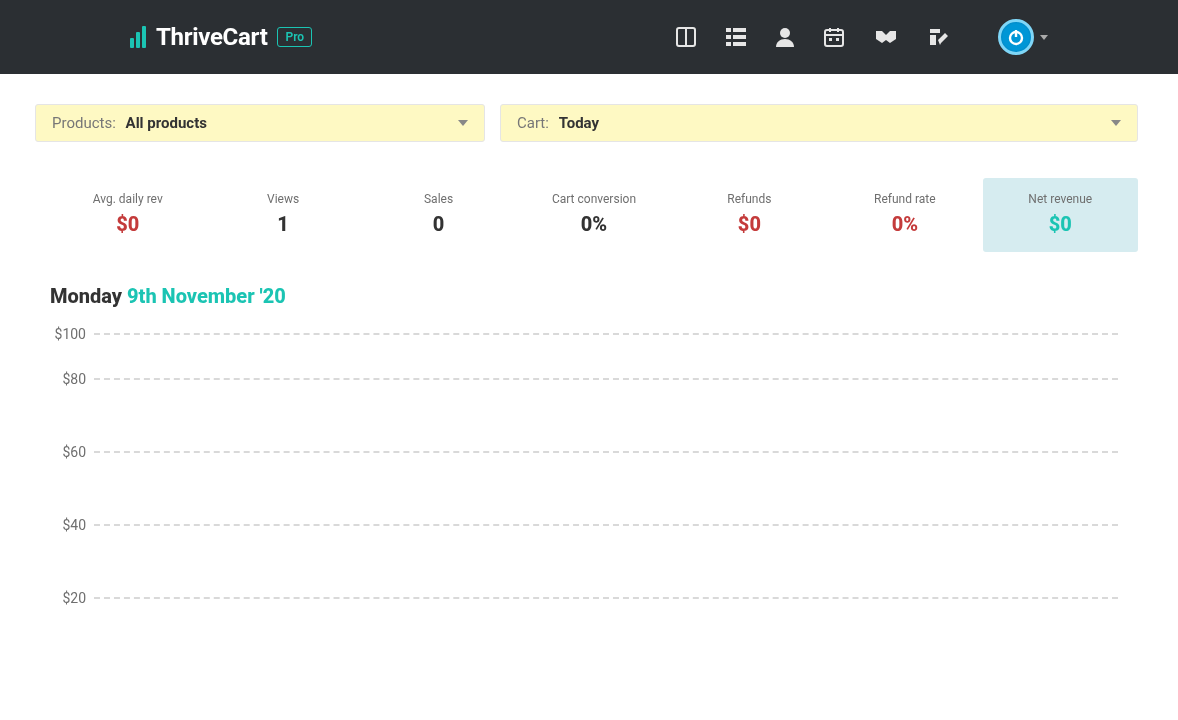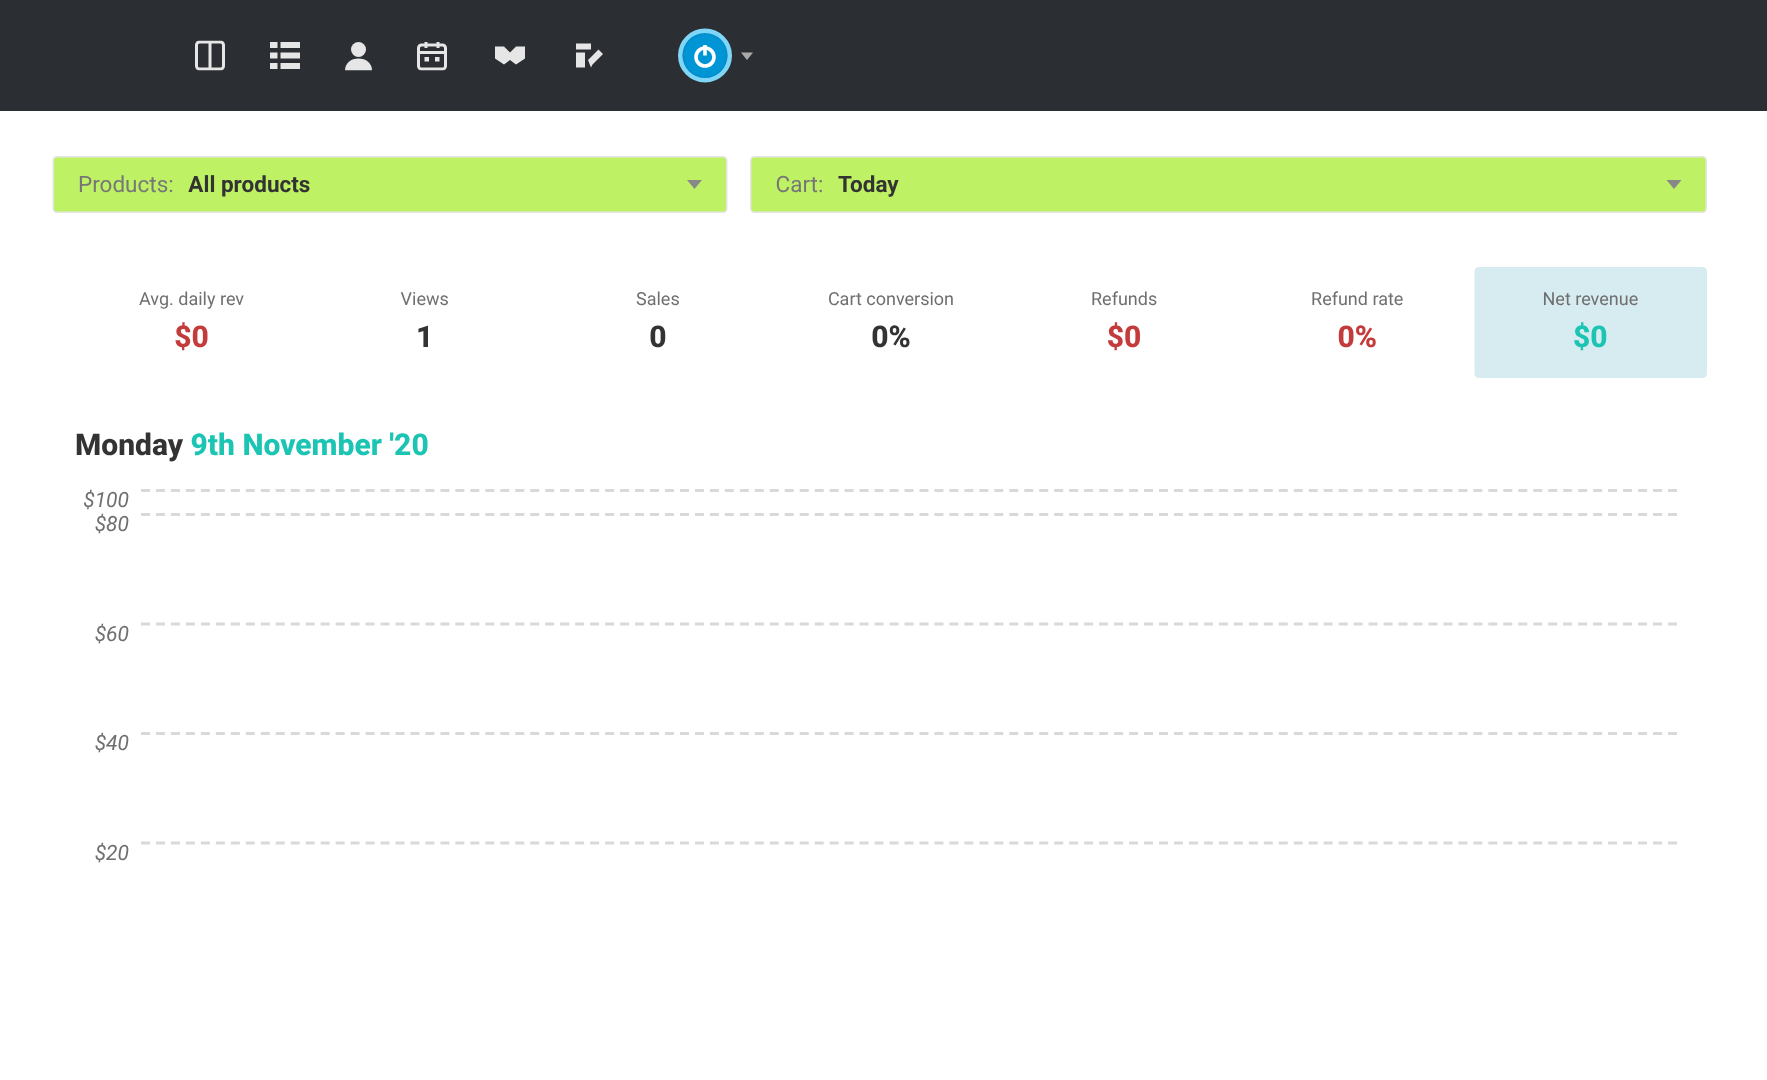--- a/index.html
+++ b/index.html
@@ -106,21 +106,21 @@
   }
   .select-box {
     border:1px solid #e5e5e5;
     border-radius:3px;
     padding: 9px 16px;
     font-size:15px;
     display:flex;
     align-items:center;
     justify-content:space-between;
     cursor:pointer;
-    background:#bef264;
+    background:#fef9c3;
   }
   .select-products { width: 450px; }
   .select-date { flex:1; margin-right:20px;}
   .sel-label { color:#777; margin-right:6px; }
   .sel-value { color:#333; font-weight:700; }
   .chev {
     width:0;height:0;border-left:5px solid transparent;border-right:5px solid transparent;border-top:6px solid #888;
   }
   
   .stats-row {
@@ -157,42 +157,50 @@
   }
   .date-title .highlight { color:#1bc4b3; }
   
   .chart {
     margin-left:30px;
     margin-right:40px;
     position:relative;
   }
   .grid-row {
     display:flex;
-    align-items:flex-start;
+    align-items:center;
     height:73px;
-    font-style:italic;
   }
   .grid-row:first-child { height:auto; }
   .y-tick {
     width:44px;
     text-align:right;
     font-size:14px;
     color:#6f6f6f;
     padding-right:8px;
   }
   .grid-line {
     flex:1;
     border-top: 2px dashed #d9d9d9;
     height:0;
   }
 </style>
 </head>
 <body>
 
 <div class="header">
+  <div class="logo-group">
+    <div class="logo-mark">
+      <span style="height:10px"></span>
+        <span style="height:16px"></span>
+        <span style="height:22px"></span>
+    </div>
+    <span class="logo-text">ThriveCart</span>
+    <span class="pro-badge">Pro</span>
+  </div>
   <div class="nav-icons">
     <span class="nav-icon">
       <svg width="20" height="20" viewBox="0 0 20 20" fill="currentColor">
           <rect x="1" y="1" width="18" height="18" rx="2" fill="none" stroke="currentColor" stroke-width="2"></rect>
           <line x1="10" y1="1" x2="10" y2="19" stroke="currentColor" stroke-width="2"></line>
         </svg>
     </span>
     <span class="nav-icon">
       <svg width="20" height="18" viewBox="0 0 20 18" fill="currentColor">
           <rect x="0" y="0" width="5" height="4"></rect>

